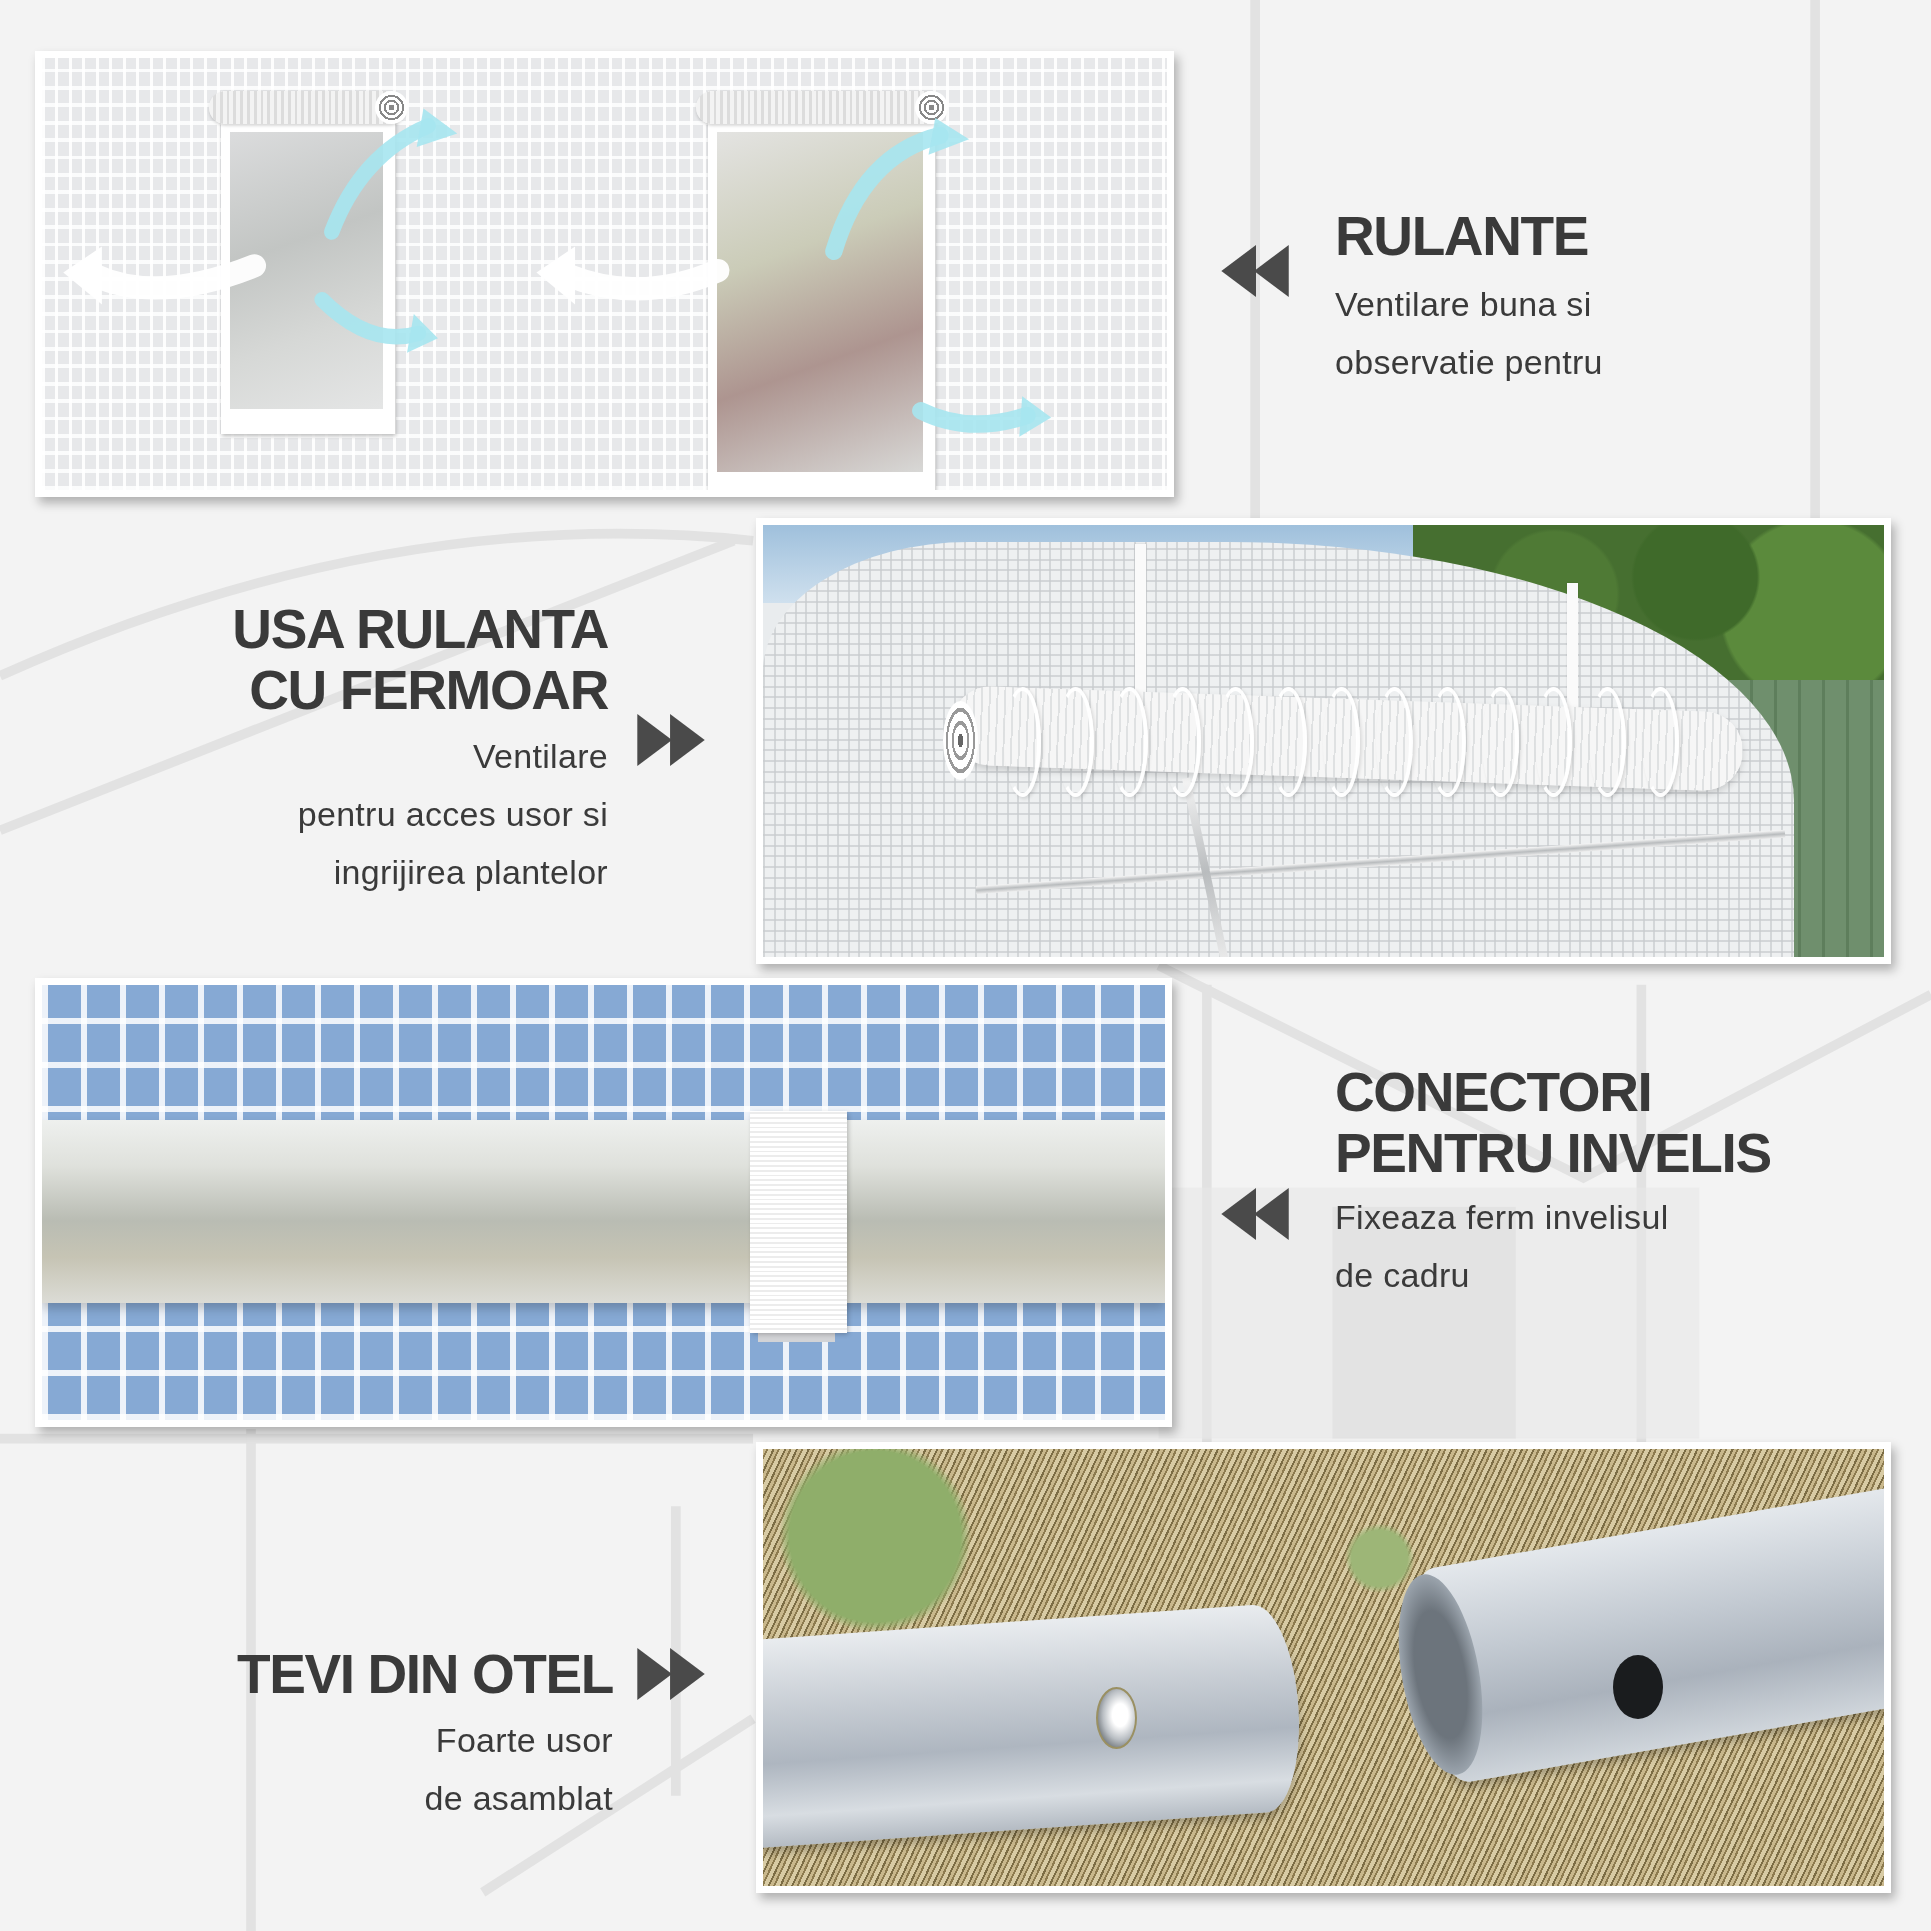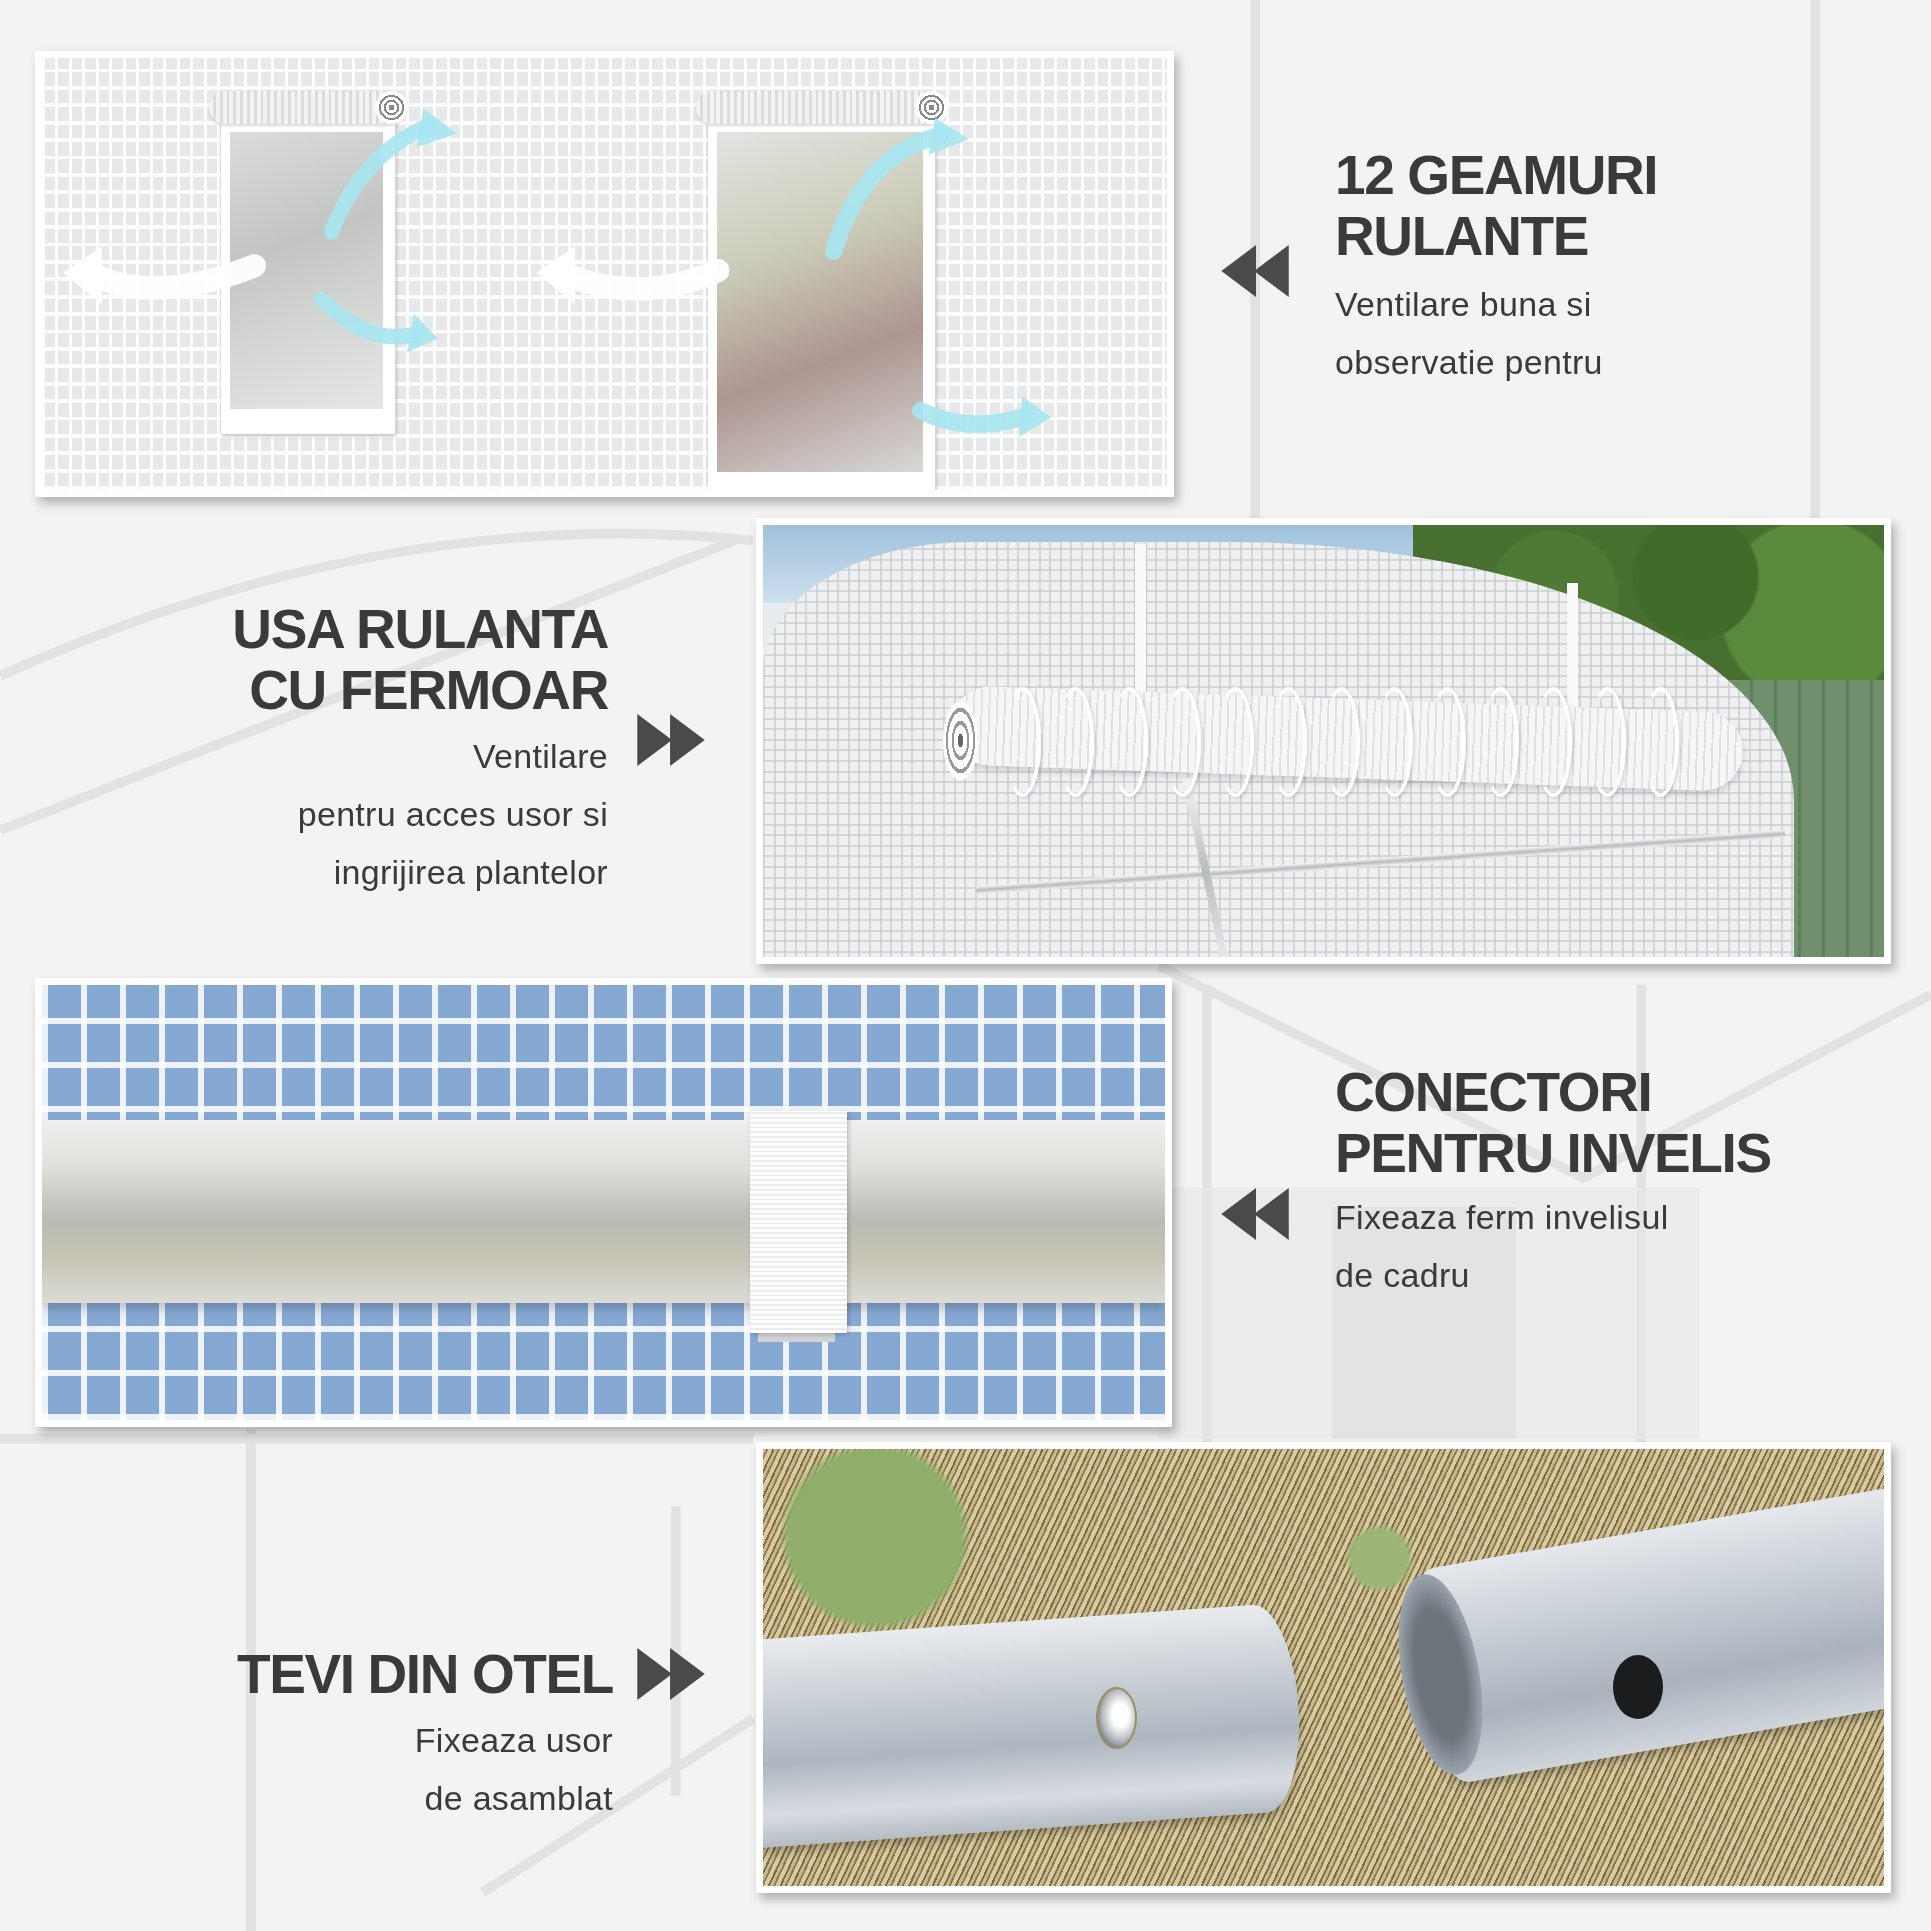--- a/index.html
+++ b/index.html
@@ -222,21 +222,21 @@
 
 <div class="dbl-arrow" style="left:1221px; top:245px;">
   <svg viewBox="0 0 72 54">
       <polygon points="0,27 36,0 36,54" fill="#4a4a4a"></polygon>
       <polygon points="34,27 70,0 70,54" fill="#4a4a4a"></polygon>
     </svg>
 </div>
 
 <div class="feature" style="left:1335px; top:145px;">
   <p class="title">
-    <span>12 GEAMURI</span><br>
+    <br>
     <span>RULANTE</span>
   </p>
   <p class="desc" style="margin-top:7.7px;">
     <span>Ventilare buna si</span><br>
     <span>observatie pentru</span>
   </p>
 </div>
 
 <div class="feature right-align" style="right:1323px; top:599px; width:657px;">
   <p class="title">
@@ -309,21 +309,21 @@
     <span>de cadru</span>
   </p>
 </div>
 
 <div class="feature right-align" style="right:1318px; top:1583px; width:695px;">
   <p class="title">
     <br>
     <span>TEVI DIN OTEL</span>
   </p>
   <p class="desc" style="margin-top:5.8px;">
-    <span>Fixeaza usor</span><br>
+    <span>Foarte usor</span><br>
     <span>de asamblat</span>
   </p>
 </div>
 
 <div class="dbl-arrow" style="left:637px; top:1648px;">
   <svg viewBox="0 0 72 54">
       <polygon points="0,0 36,27 0,54" fill="#4a4a4a"></polygon>
       <polygon points="34,0 70,27 34,54" fill="#4a4a4a"></polygon>
     </svg>
 </div>

